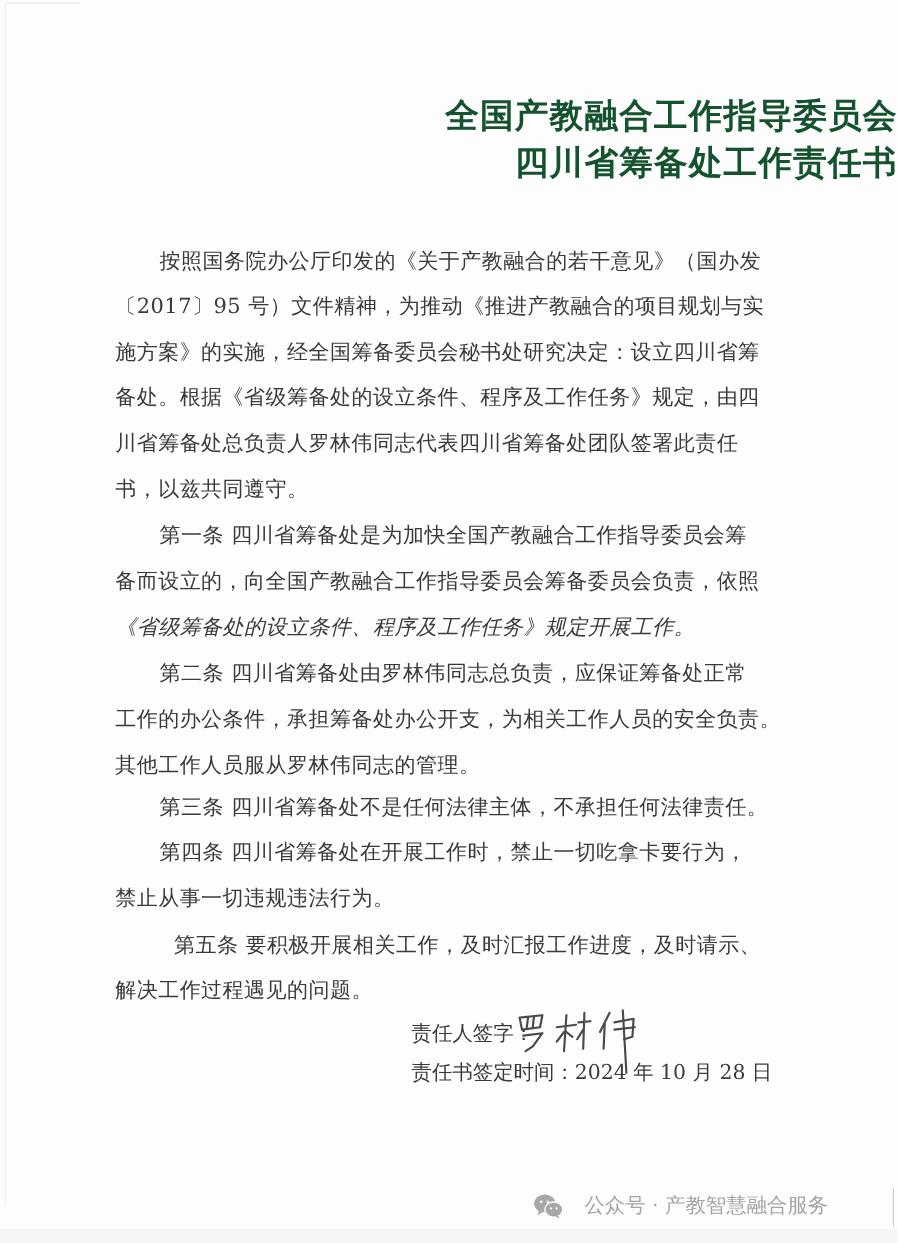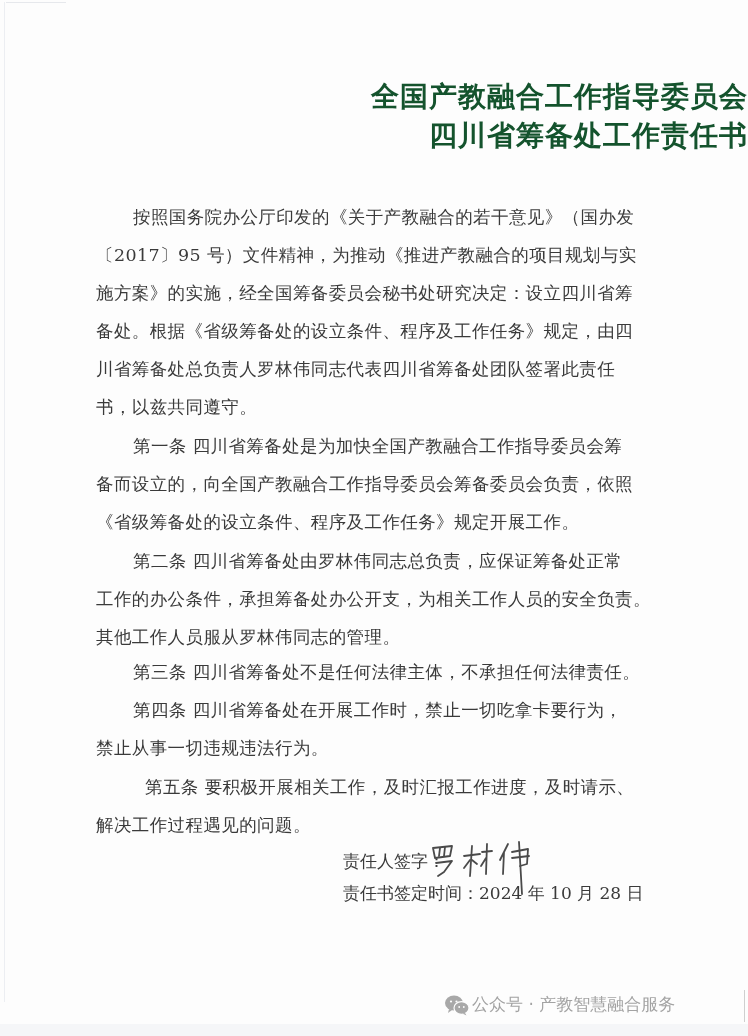--- a/index.html
+++ b/index.html
@@ -74,21 +74,21 @@
     left: 0; top: 1024px;
     width: 748px; height: 12px;
     background: #f5f6f8;
   }
   .watermark {
     position: absolute;
     left: 444px;
     top: 993px;
     display: flex;
     align-items: center;
-    gap: 2px;
+    gap: 17px;
     font-family: "DejaVu Sans", "Liberation Sans", sans-serif;
     font-size: 17px;
     color: #a3a3a3;
     white-space: nowrap;
   }
   .wechat-icon {
     width: 26px;
     height: 22px;
     display: inline-block;
   }
@@ -111,21 +111,21 @@
 
   <div class="body-line" style="left:133px; top:205px;">按照国务院办公厅印发的《关于产教融合的若干意见》（国办发</div>
   <div class="body-line" style="left:96px; top:243px;">〔2017〕95 号）文件精神，为推动《推进产教融合的项目规划与实</div>
   <div class="body-line" style="left:96px; top:281px;">施方案》的实施，经全国筹备委员会秘书处研究决定：设立四川省筹</div>
   <div class="body-line" style="left:96px; top:319px;">备处。根据《省级筹备处的设立条件、程序及工作任务》规定，由四</div>
   <div class="body-line" style="left:96px; top:357px;">川省筹备处总负责人罗林伟同志代表四川省筹备处团队签署此责任</div>
   <div class="body-line" style="left:96px; top:395px;">书，以兹共同遵守。</div>
 
   <div class="body-line" style="left:133px; top:434px;">第一条  四川省筹备处是为加快全国产教融合工作指导委员会筹</div>
   <div class="body-line" style="left:96px; top:472px;">备而设立的，向全国产教融合工作指导委员会筹备委员会负责，依照</div>
-  <div class="body-line" style="left:96px; top:510px;">《省级筹备处的设立条件、程序及工作任务》规定开展工作。</div>
+  <div class="body-line" style="left:96px; top:510px;font-style:italic;">《省级筹备处的设立条件、程序及工作任务》规定开展工作。</div>
 
   <div class="body-line" style="left:133px; top:549px;">第二条  四川省筹备处由罗林伟同志总负责，应保证筹备处正常</div>
   <div class="body-line" style="left:96px; top:587px;">工作的办公条件，承担筹备处办公开支，为相关工作人员的安全负责。</div>
   <div class="body-line" style="left:96px; top:625px;">其他工作人员服从罗林伟同志的管理。</div>
 
   <div class="body-line" style="left:133px; top:660px;">第三条  四川省筹备处不是任何法律主体，不承担任何法律责任。</div>
 
   <div class="body-line" style="left:133px; top:698px;">第四条  四川省筹备处在开展工作时，禁止一切吃拿卡要行为，</div>
   <div class="body-line" style="left:96px; top:736px;">禁止从事一切违规违法行为。</div>
 

